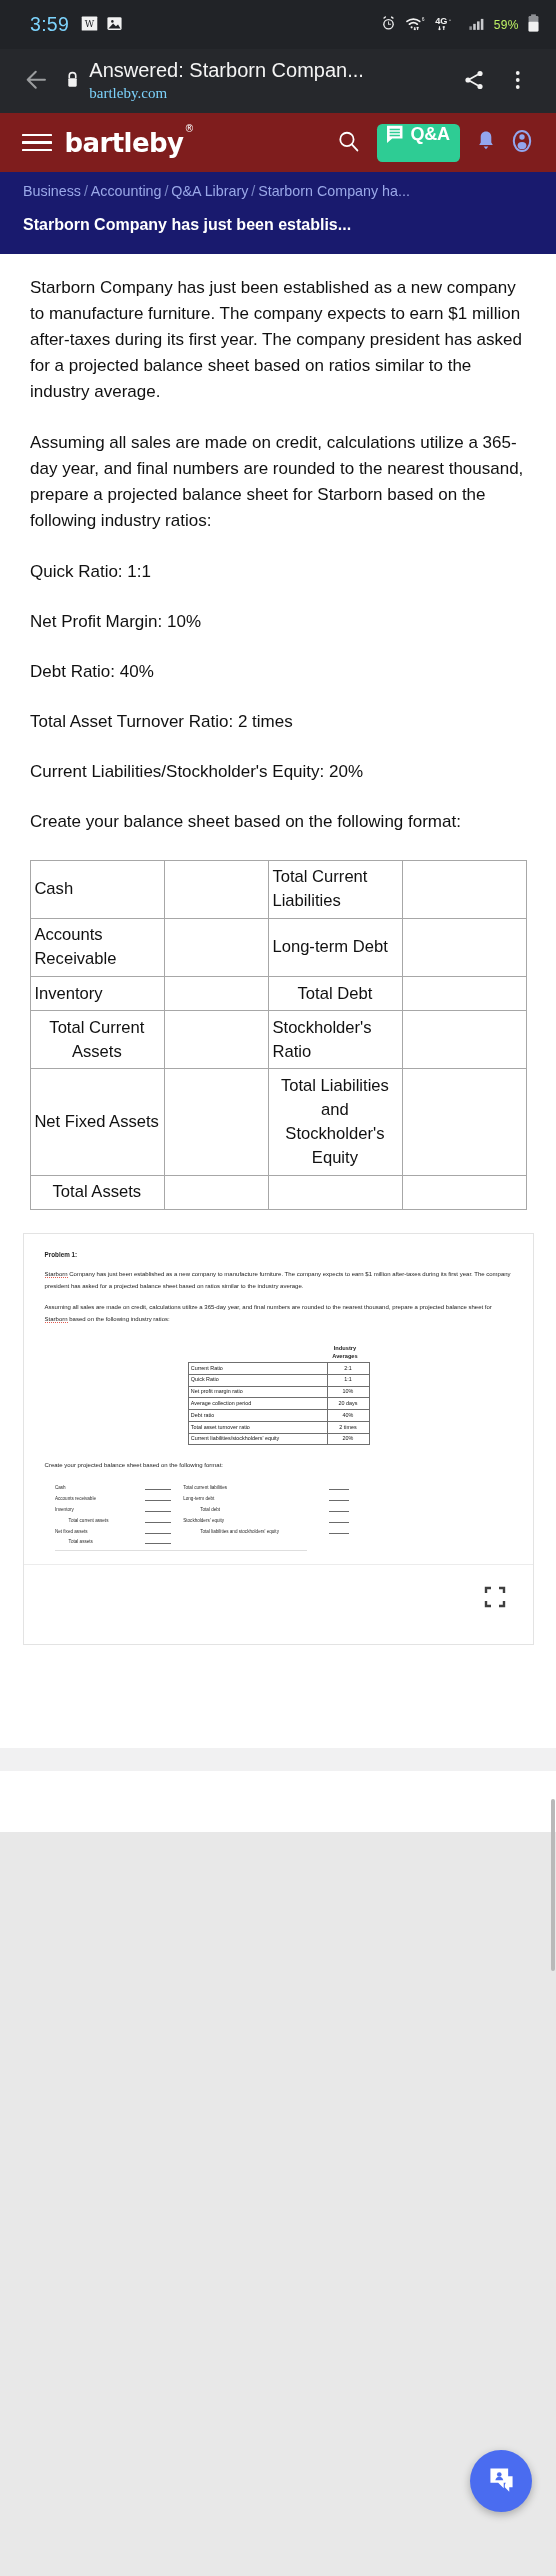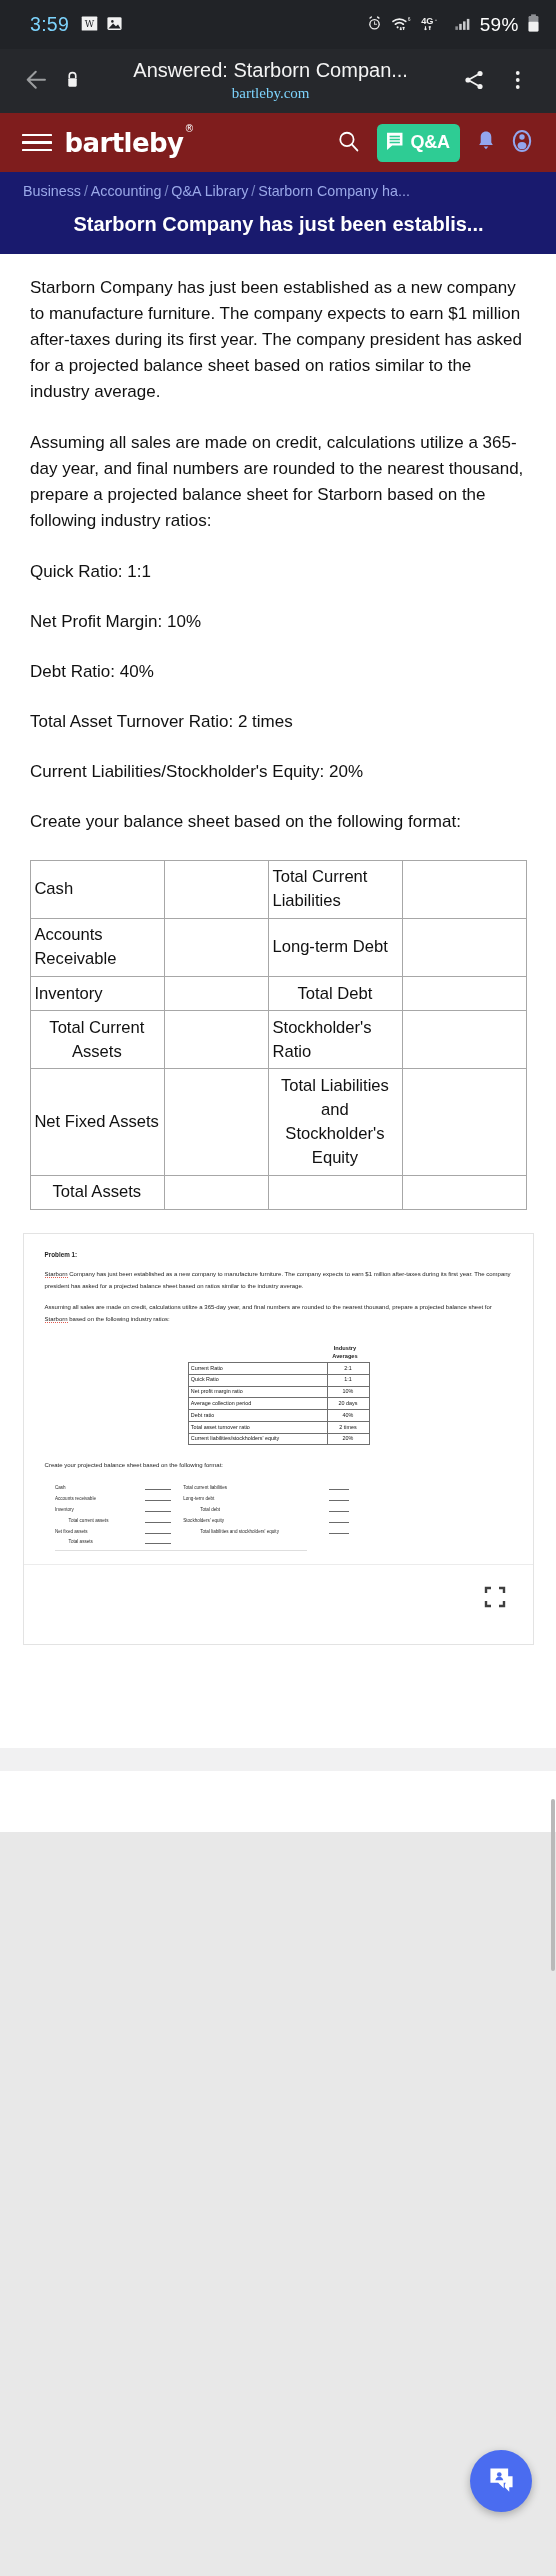--- a/index.html
+++ b/index.html
@@ -16,34 +16,34 @@
     background: #212327;
     display: flex;
     align-items: center;
     padding: 0 16px 0 30px;
     color: #fff;
   }
   .sb-clock { font-size: 19.5px; letter-spacing: 0.3px; color: #7dd3fc; }
   .sb-left-icons { display: flex; align-items: center; gap: 8px; margin-left: 11.5px; }
   .sb-spacer { flex: 1 1 auto; }
   .sb-right { display: flex; align-items: center; gap: 7.4px; }
-  .sb-batt-text { font-size: 19px; color: #ffffff; letter-spacing: 0.3px; }
+  .sb-batt-text { font-size: 12px; color: #bef264; letter-spacing: 0.3px; }
   .glyph { display: inline-block; line-height: 1; }
 
   
   .browser-bar {
     height: 64px;
     background: #26282c;
     display: flex;
     align-items: center;
     padding: 0 17px 0 15px;
   }
   .bb-back { width: 42px; height: 42px; display: flex; align-items: center; justify-content: center; }
   .bb-lock { width: 30px; display: flex; align-items: center; justify-content: center; }
-  .bb-titles { flex: 1 1 auto; min-width: 0; padding-left: 2.3px; text-align: center; }
+  .bb-titles { flex: 1 1 auto; min-width: 0; padding-left: 2.3px; }
   .bb-title {
     color: #f4f4f4; font-size: 20px; line-height: 23px;
     white-space: nowrap; overflow: hidden; text-overflow: ellipsis;
   }
   .bb-url { color: #7dd3fc; font-size: 15px; line-height: 18.3px; margin-top: 2px; font-family: Liberation Serif, serif; }
   .bb-icon { width: 44px; height: 44px; display: flex; align-items: center; justify-content: center; }
 
   
   .site-header {
     background: #7f1d1d;
@@ -56,37 +56,37 @@
   .hamburger i { display: block; height: 2.9px; background: #fff; border-radius: 0.6px; }
   .brand {
     color: #fff; font-size: 26px; font-weight: bold; letter-spacing: -0.6px;
     margin-left: 12.6px; position: relative; font-family: "DejaVu Sans", sans-serif;
   }
   .brand sup { font-size: 9.7px; position: relative; top: -10.3px; left: 1.1px; font-weight: normal; }
   .hdr-spacer { flex: 1 1 auto; }
   .search-btn { width: 40px; height: 40px; display: flex; align-items: center; justify-content: center; }
   .qa-btn {
     background: #2ecc94; border-radius: 5.2px; height: 38px;
-    display: flex; align-items: center; gap: 5.7px;
+    display: flex; align-items: flex-start; gap: 5.7px;
     padding: 0 10.3px 0 8.6px; margin: 0 8px;
   }
   .qa-btn .qa-label { color: #fff; font-size: 18px; font-weight: bold; letter-spacing: -0.3px; }
   .bell-btn, .avatar-btn { width: 36px; height: 40px; display: flex; align-items: center; justify-content: center; }
 
   
   .crumb-band { background: #191a6e; padding: 10.3px 23px 17px 23px; }
   .crumb {
     font-size: 14.3px; color: #9aa8e8; white-space: nowrap;
     overflow: hidden; text-overflow: ellipsis; line-height: 19.5px;
   }
   .crumb a { color: #9aa8e8; text-decoration: none; }
   .crumb .sep { color: #7a87c8; padding: 0 2.9px; }
   .page-title {
-    color: #fff; font-size: 20px; font-weight: bold; line-height: 25px;
-    margin-top: 10.3px; white-space: nowrap; overflow: hidden; text-overflow: ellipsis; text-align: center;
+    color: #fff; font-size: 16px; font-weight: bold; line-height: 25px;
+    margin-top: 10.3px; white-space: nowrap; overflow: hidden; text-overflow: ellipsis;
   }
 
   
   .content-card { background: #fff; padding: 20.6px 30px 11.5px 30px; }
   .para {
     font-size: 17px; line-height: 26px; color: #111; margin-bottom: 25px;
   }
   .ratio { font-size: 17px; line-height: 26px; color: #111; margin-bottom: 24px; }
 
   

